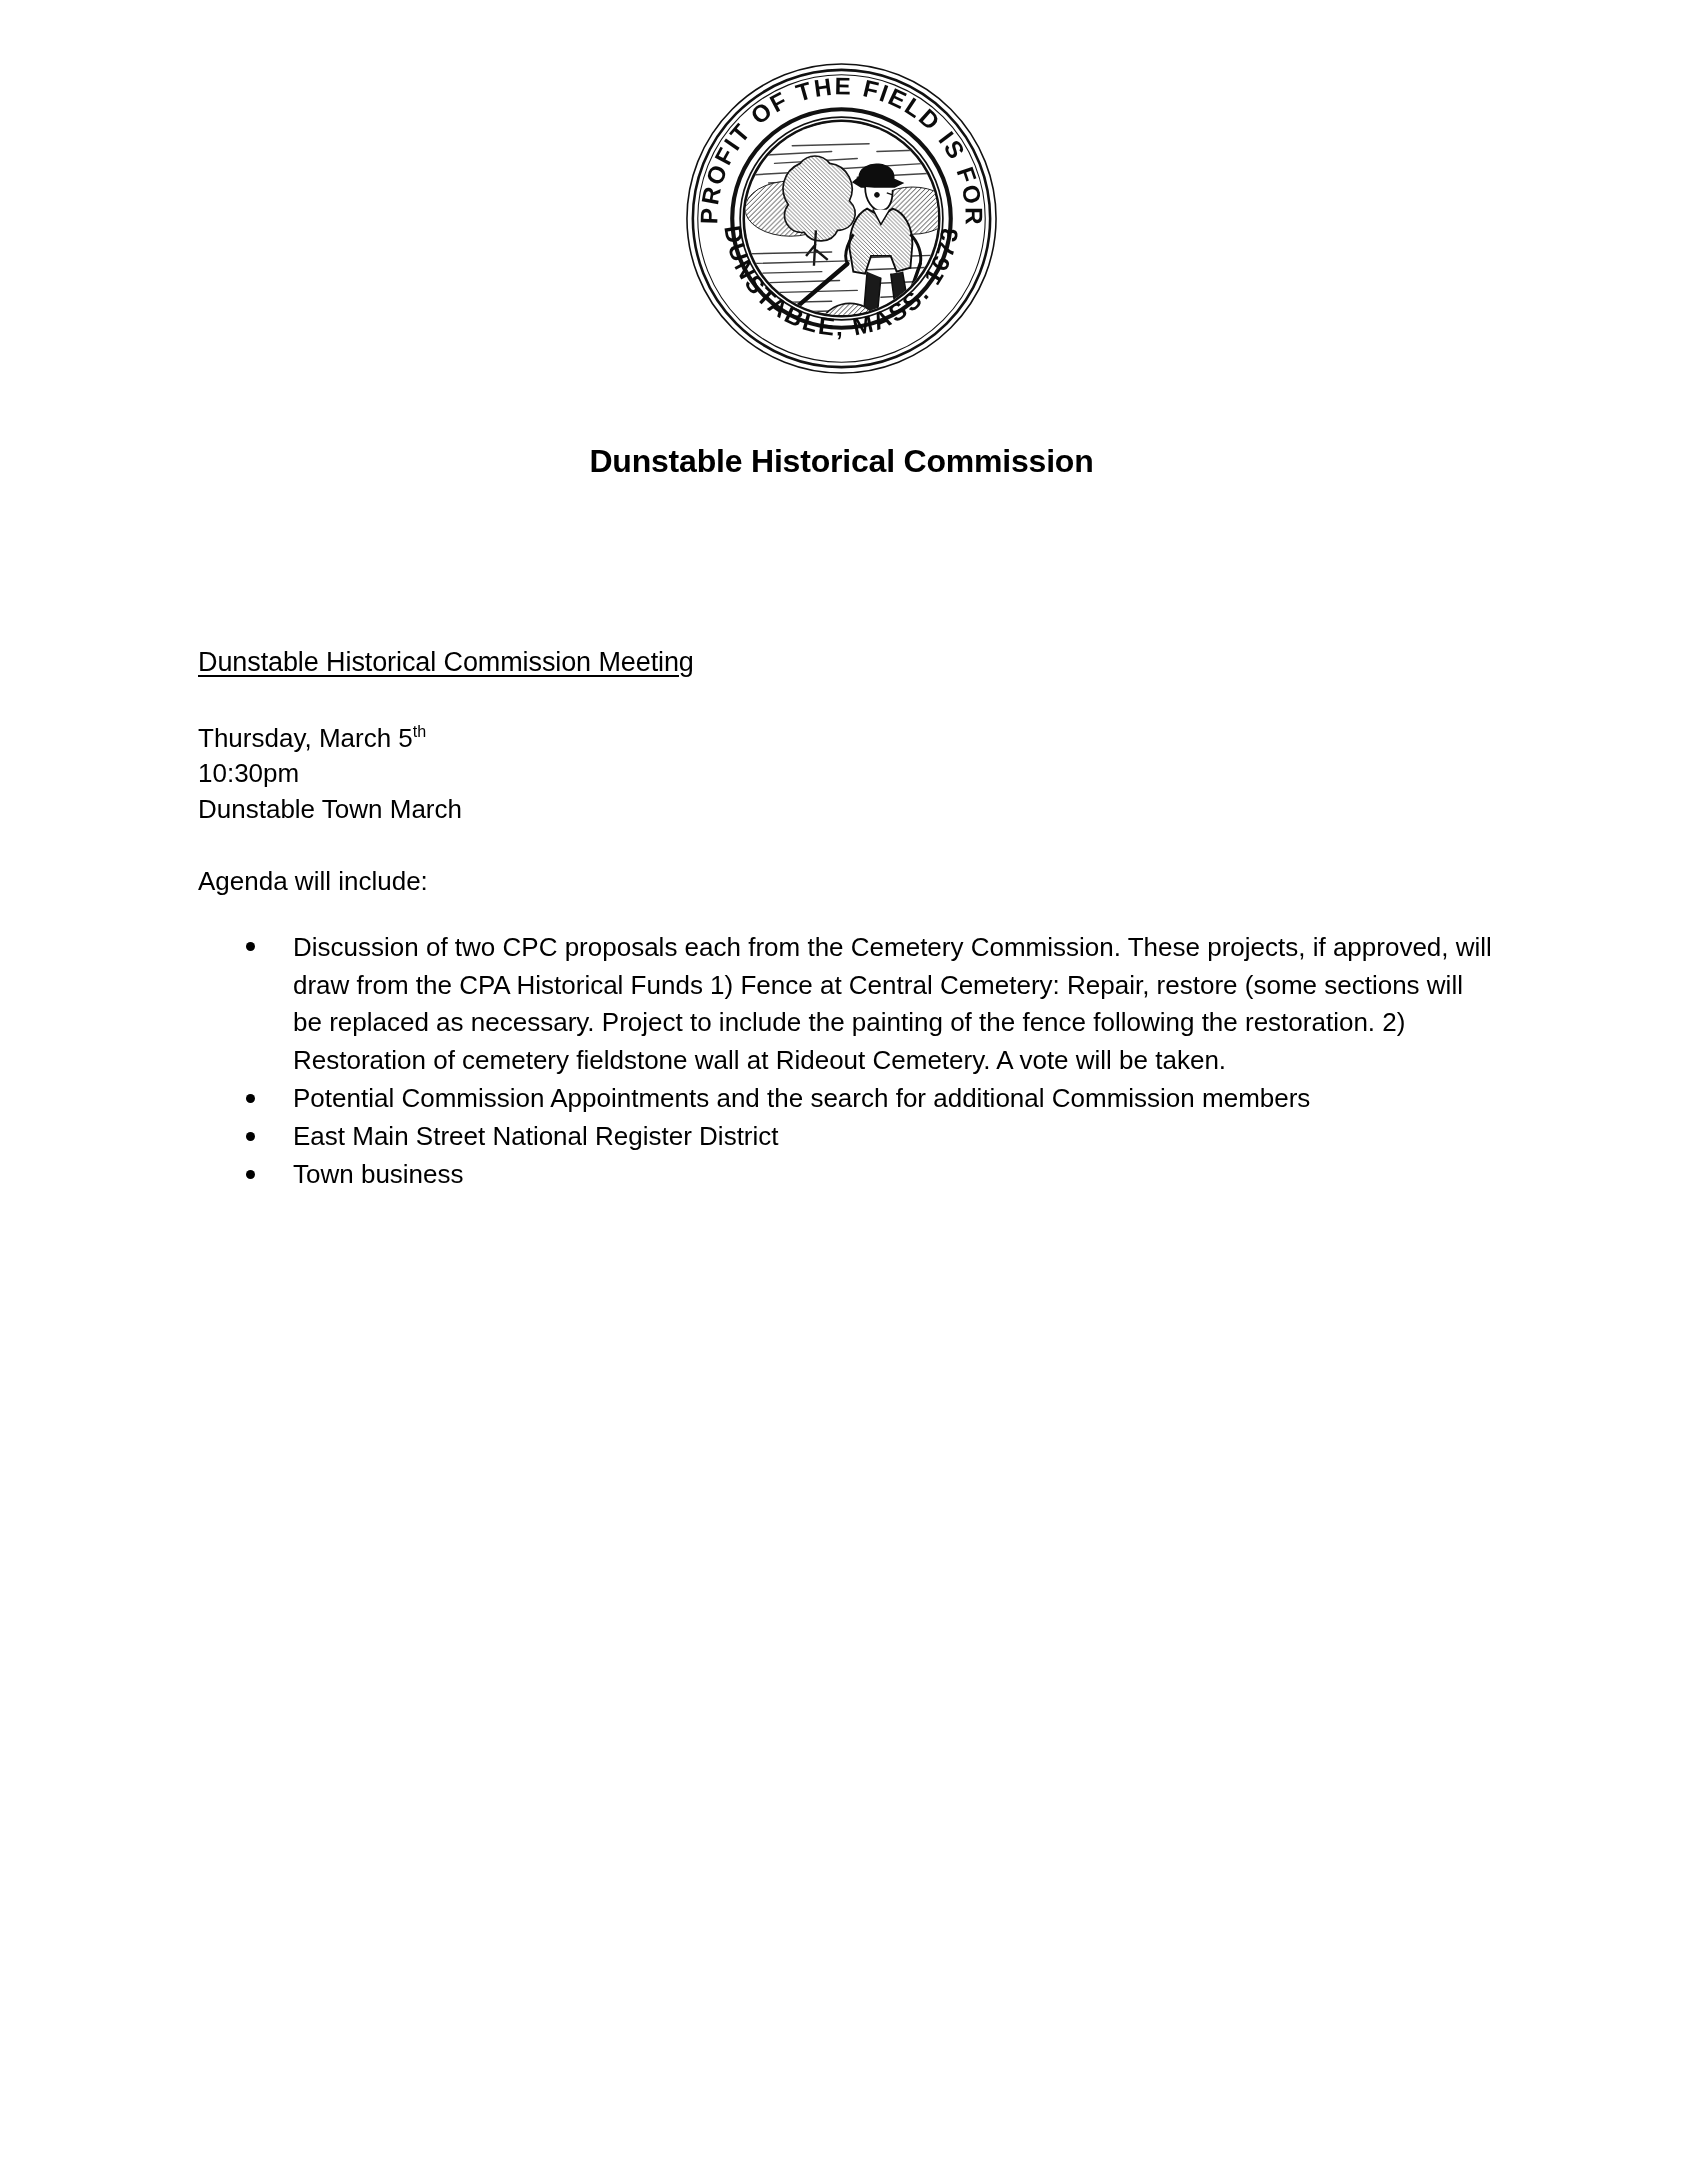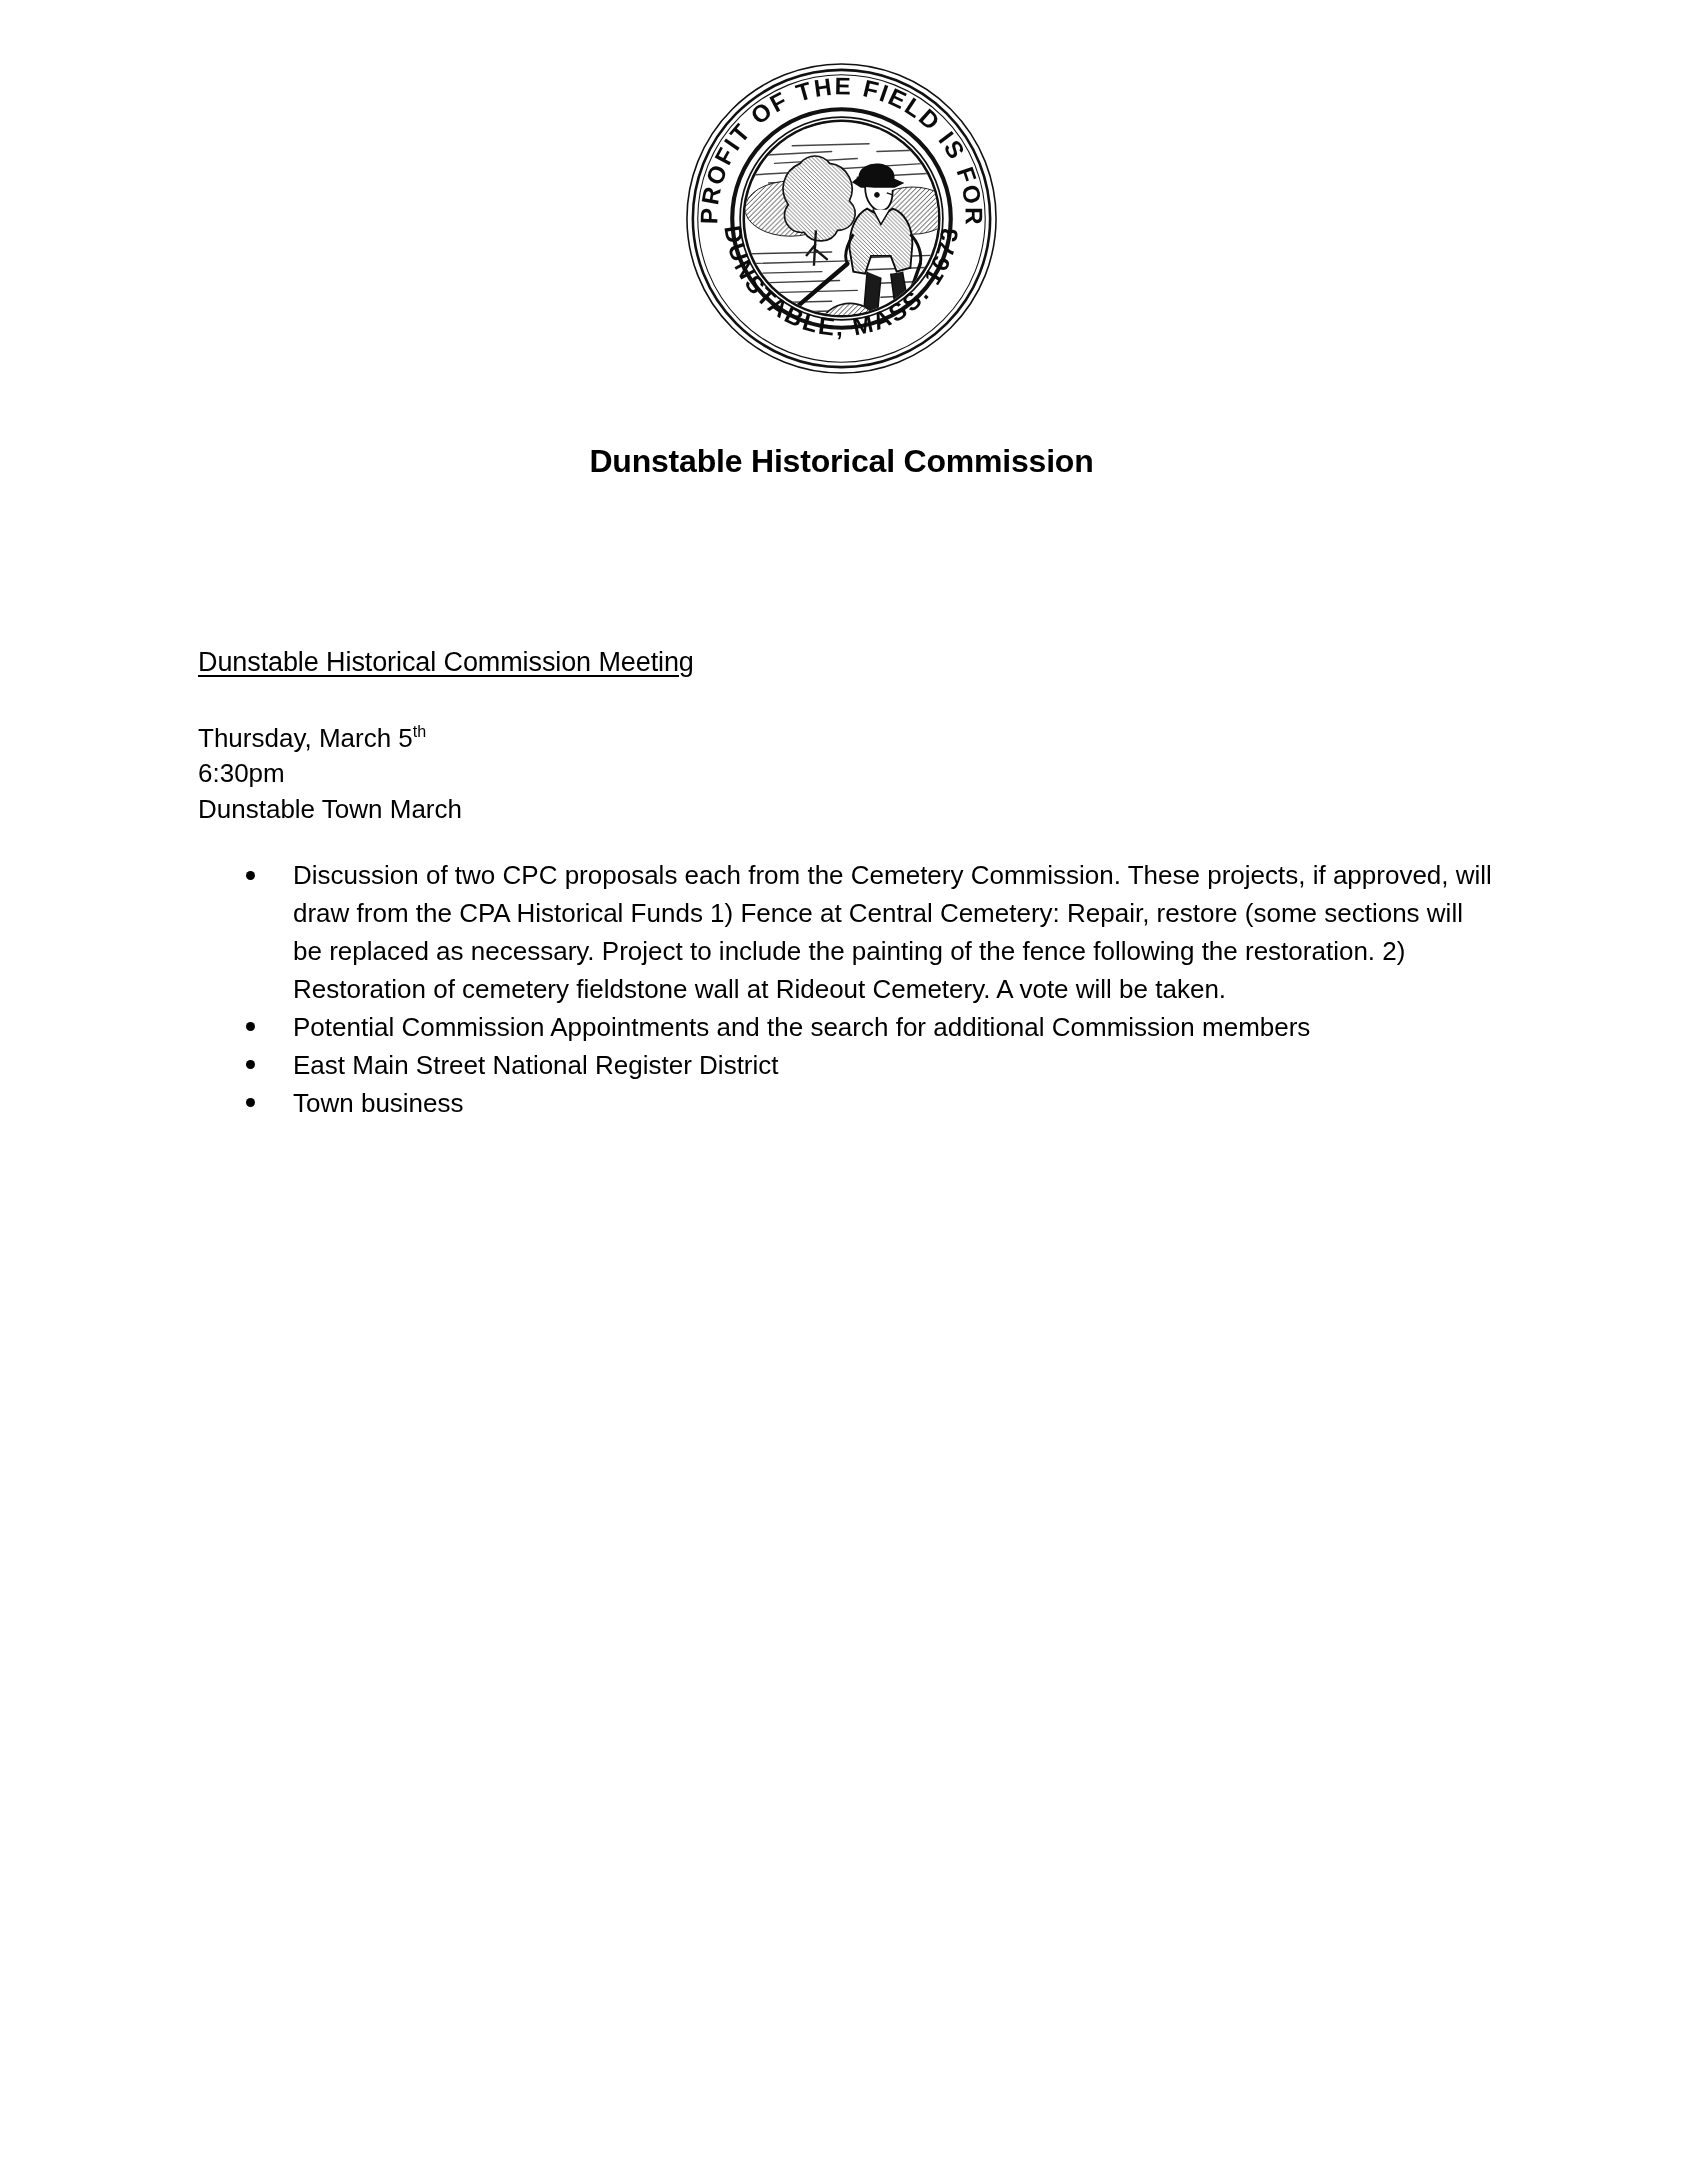--- a/index.html
+++ b/index.html
@@ -226,24 +226,25 @@
   </div>
 
   <h1 class="doc-title">Dunstable Historical Commission</h1>
 
   <div class="body-block">
 
     <p class="meeting-heading">Dunstable Historical Commission Meeting</p>
 
     <p class="detail-line"><span>Thursday, March 5</span><sup>th</sup></p>
 
-    <p class="detail-line">6:30pm</p>
+    <p class="detail-line">10:30pm</p>
 
     <p class="detail-line">Dunstable Town March</p>
 
+    <p class="agenda-intro">Agenda will include:</p>
 
     <ul class="agenda-list">
       <li>
         <span class="bullet-dot"></span>
         <span class="bullet-text">Discussion of two CPC proposals each from the Cemetery Commission. These projects, if approved, will draw from the CPA Historical Funds  1) Fence at Central Cemetery: Repair, restore (some sections will be replaced as necessary. Project to include the painting of the fence following the restoration.   2) Restoration of cemetery fieldstone wall at Rideout Cemetery. A vote will be taken.</span>
       </li>
       <li>
         <span class="bullet-dot"></span>
         <span class="bullet-text">Potential Commission Appointments and the search for additional Commission members</span>
       </li>

